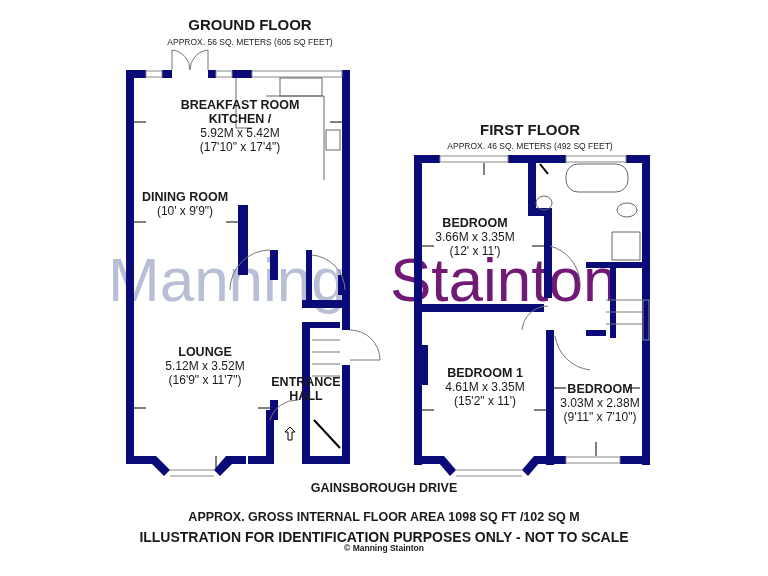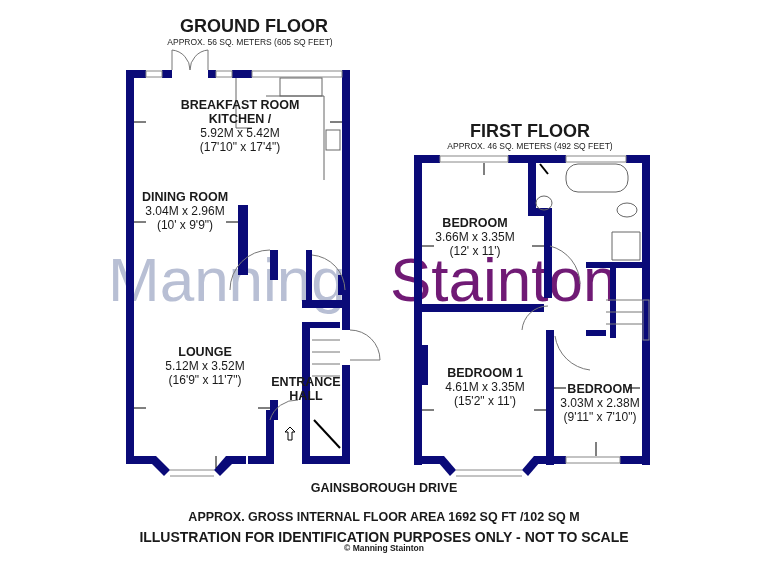--- a/index.html
+++ b/index.html
@@ -1,18 +1,18 @@
 <!DOCTYPE html>
 <html><head>
 <meta charset="utf-8">
 <style>
   html, body { margin:0; padding:0; background:#ffffff; }
   body { width:768px; height:576px; position:relative; overflow:hidden; font-family:"Liberation Sans", sans-serif; color:#1a1a1a; }
   .abs { position:absolute; }
-  .floor-title { font-weight:bold; font-size:18px; text-align:center; white-space:nowrap; }
+  .floor-title { font-weight:bold; font-size:15px; text-align:center; white-space:nowrap; }
   .floor-sub { font-size:8.5px; text-align:center; white-space:nowrap; color:#222; }
   .room { text-align:center; white-space:nowrap; line-height:14px; }
   .room .name { font-weight:bold; font-size:12.5px; }
   .room .dim { font-size:12px; }
   .footer { width:768px; text-align:center; left:0; white-space:nowrap; }
   .street { font-weight:bold; font-size:12.5px; }
   .gross { font-weight:bold; font-size:12.5px; }
   .illus { font-weight:bold; font-size:14px; }
   .copy { font-weight:bold; font-size:8.5px; }
   svg { position:absolute; left:0; top:0; }
@@ -156,21 +156,20 @@
 
 <div class="abs room" style="left:170px;top:98px;width:140px;">
   <div class="name">BREAKFAST ROOM</div>
   <div class="name">KITCHEN /</div>
   <div class="dim">5.92M x 5.42M</div>
   <div class="dim">(17'10" x 17'4")</div>
 </div>
 
 <div class="abs room" style="left:120px;top:190px;width:130px;">
   <div class="name">DINING ROOM</div>
-  <div class="dim">3.04M x 2.96M</div>
   <div class="dim">(10' x 9'9")</div>
 </div>
 
 <div class="abs room" style="left:140px;top:345px;width:130px;">
   <div class="name">LOUNGE</div>
   <div class="dim">5.12M x 3.52M</div>
   <div class="dim">(16'9" x 11'7")</div>
 </div>
 
 <div class="abs room" style="left:264px;top:375px;width:84px;">
@@ -193,15 +192,15 @@
   <div class="dim">(15'2" x 11')</div>
 </div>
 
 <div class="abs room" style="left:554px;top:382px;width:92px;">
   <div class="name">BEDROOM</div>
   <div class="dim">3.03M x 2.38M</div>
   <div class="dim">(9'11" x 7'10")</div>
 </div>
 
 <div class="abs footer street" style="top:481px;">GAINSBOROUGH DRIVE</div>
-<div class="abs footer gross" style="top:510px;">APPROX. GROSS INTERNAL FLOOR AREA 1692 SQ FT /102 SQ M</div>
+<div class="abs footer gross" style="top:510px;">APPROX. GROSS INTERNAL FLOOR AREA 1098 SQ FT /102 SQ M</div>
 <div class="abs footer illus" style="top:529px;">ILLUSTRATION FOR IDENTIFICATION PURPOSES ONLY - NOT TO SCALE</div>
 <div class="abs footer copy" style="top:543px;">© Manning Stainton</div>
 
 </body></html>

